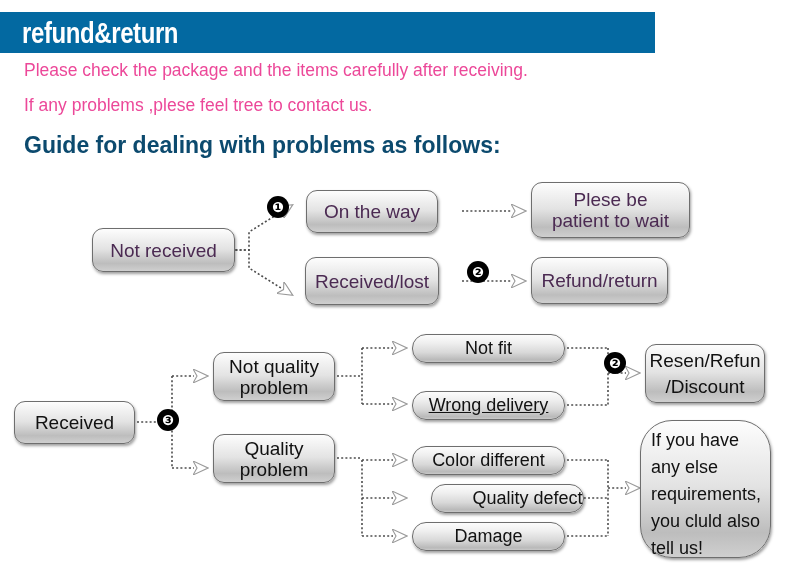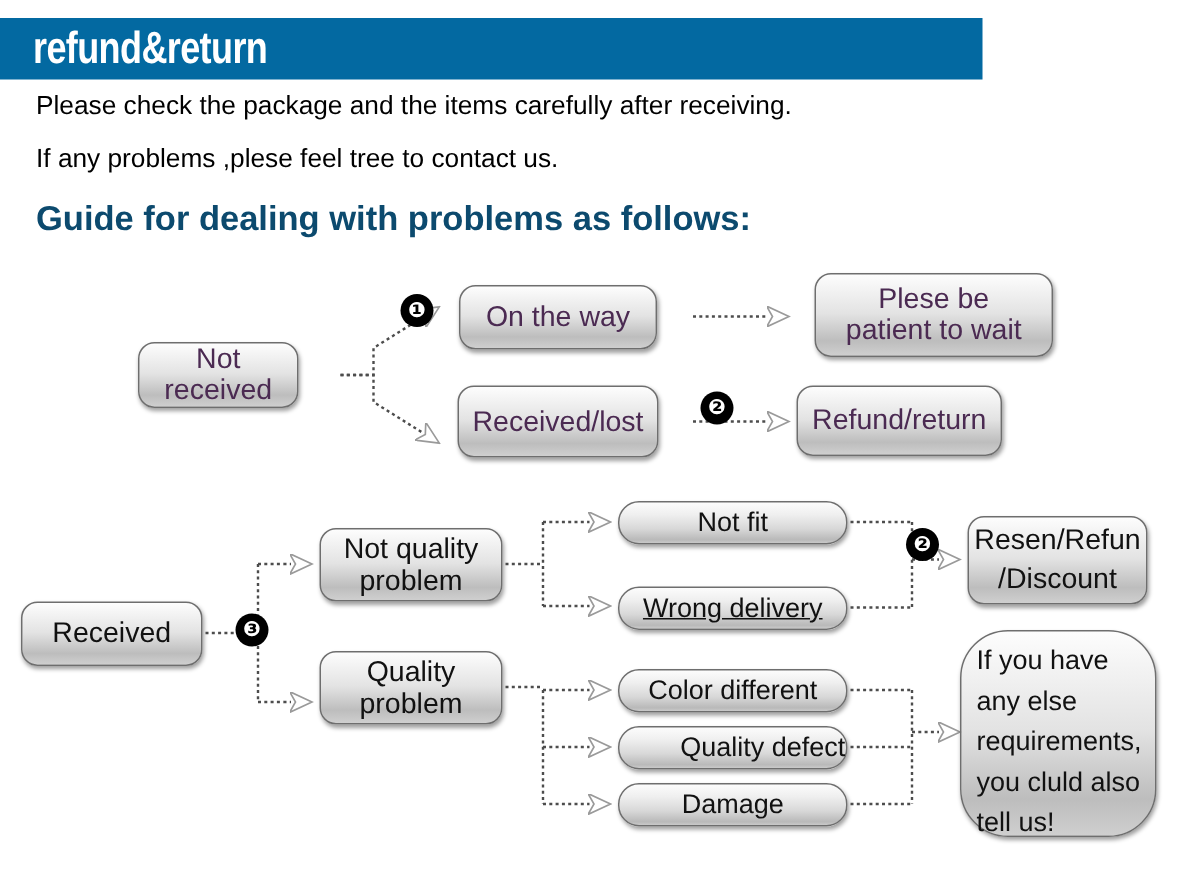--- a/index.html
+++ b/index.html
@@ -5,21 +5,21 @@
   html,body{margin:0;padding:0;background:#ffffff;}
   body{width:790px;height:585px;font-family:"Liberation Sans",sans-serif;overflow:hidden;position:relative;}
 
   
   #header{position:absolute;left:0;top:12px;width:655px;height:41px;background:#0369a1;}
   #header-title{position:absolute;left:22px;top:4px;font-size:30px;line-height:33px;font-weight:bold;
     color:#ffffff;letter-spacing:-0.5px;transform:scaleX(.80);transform-origin:left top;white-space:nowrap;}
   #header-arrow{position:absolute;left:746px;top:3px;width:30px;height:35px;}
 
   
-  .intro-line{position:absolute;font-size:17.5px;color:#000000;white-space:nowrap;}
+  .intro-line{position:absolute;font-size:17.5px;color:#ec4899;white-space:nowrap;}
   #intro-1{left:24px;top:60px;}
   #intro-2{left:24px;top:95px;}
   #guide-title{position:absolute;left:24px;top:132px;font-size:23px;font-weight:bold;color:#0c4a6e;
     white-space:nowrap;}
 
   
   #flow-svg{position:absolute;left:0;top:0;width:790px;height:585px;pointer-events:none;}
 
   
   .node{position:absolute;box-sizing:border-box;display:flex;align-items:center;justify-content:center;
@@ -27,34 +27,34 @@
     background:linear-gradient(to bottom,#fdfdfd 0%,#f3f3f3 18%,#e3e3e3 48%,#bdbdbd 82%,#cfcfcf 100%);
     box-shadow:1px 2px 3px rgba(0,0,0,.38);
     font-size:19px;line-height:21px;color:#4b2a52;}
   .node.flat{border-radius:14px;font-size:18px;
     background:linear-gradient(to bottom,#fcfcfc 0%,#efefef 30%,#d8d8d8 65%,#b9b9b9 92%,#c9c9c9 100%);}
   .node.dark-text{color:#111111;}
   .node.left-text{justify-content:flex-start;text-align:left;padding:6px 8px 6px 10px;
     align-items:flex-start;line-height:27px;border-radius:32px;}
 
   
-  #n-not-received{left:92px;top:228px;width:107px;height:44px;}
+  #n-not-received{left:92px;top:228px;width:143px;height:44px;}
   #n-on-the-way{left:306px;top:190px;width:132px;height:43px;}
   #n-returned-lost{left:305px;top:257px;width:134px;height:48px;}
-  #n-plese-wait{left:531px;top:182px;width:159px;height:56px;margin-left:12px;}
+  #n-plese-wait{left:531px;top:182px;width:159px;height:56px;}
   #n-refund-return{left:531px;top:257px;width:137px;height:47px;}
 
   
   #n-received{left:14px;top:401px;width:121px;height:43px;}
   #n-not-quality{left:213px;top:352px;width:122px;height:49px;}
   #n-quality{left:213px;top:434px;width:122px;height:49px;}
   #n-not-fit{left:412px;top:334px;width:153px;height:29px;}
   #n-wrong-delivery{left:412px;top:391px;width:153px;height:29px;text-decoration:underline;}
   #n-color-different{left:412px;top:446px;width:153px;height:29px;}
-  #n-quality-defect{left:412px;top:484px;width:153px;height:29px;padding-left:40px;}
+  #n-quality-defect{left:431px;top:484px;width:153px;height:29px;padding-left:40px;}
   #n-damage{left:412px;top:522px;width:153px;height:29px;}
   #n-resend{left:645px;top:344px;width:120px;height:59px;line-height:26px;}
   #n-info{left:640px;top:420px;width:131px;height:138px;font-size:18px;}
 
   
   .badge{position:absolute;width:22px;height:22px;border-radius:50%;background:#000000;color:#ffffff;
     font-size:14px;font-weight:bold;line-height:22px;text-align:center;font-family:"DejaVu Sans",sans-serif;}
   #badge-1{left:267px;top:196px;}
   #badge-2a{left:467px;top:261px;}
   #badge-3{left:157px;top:409px;}

